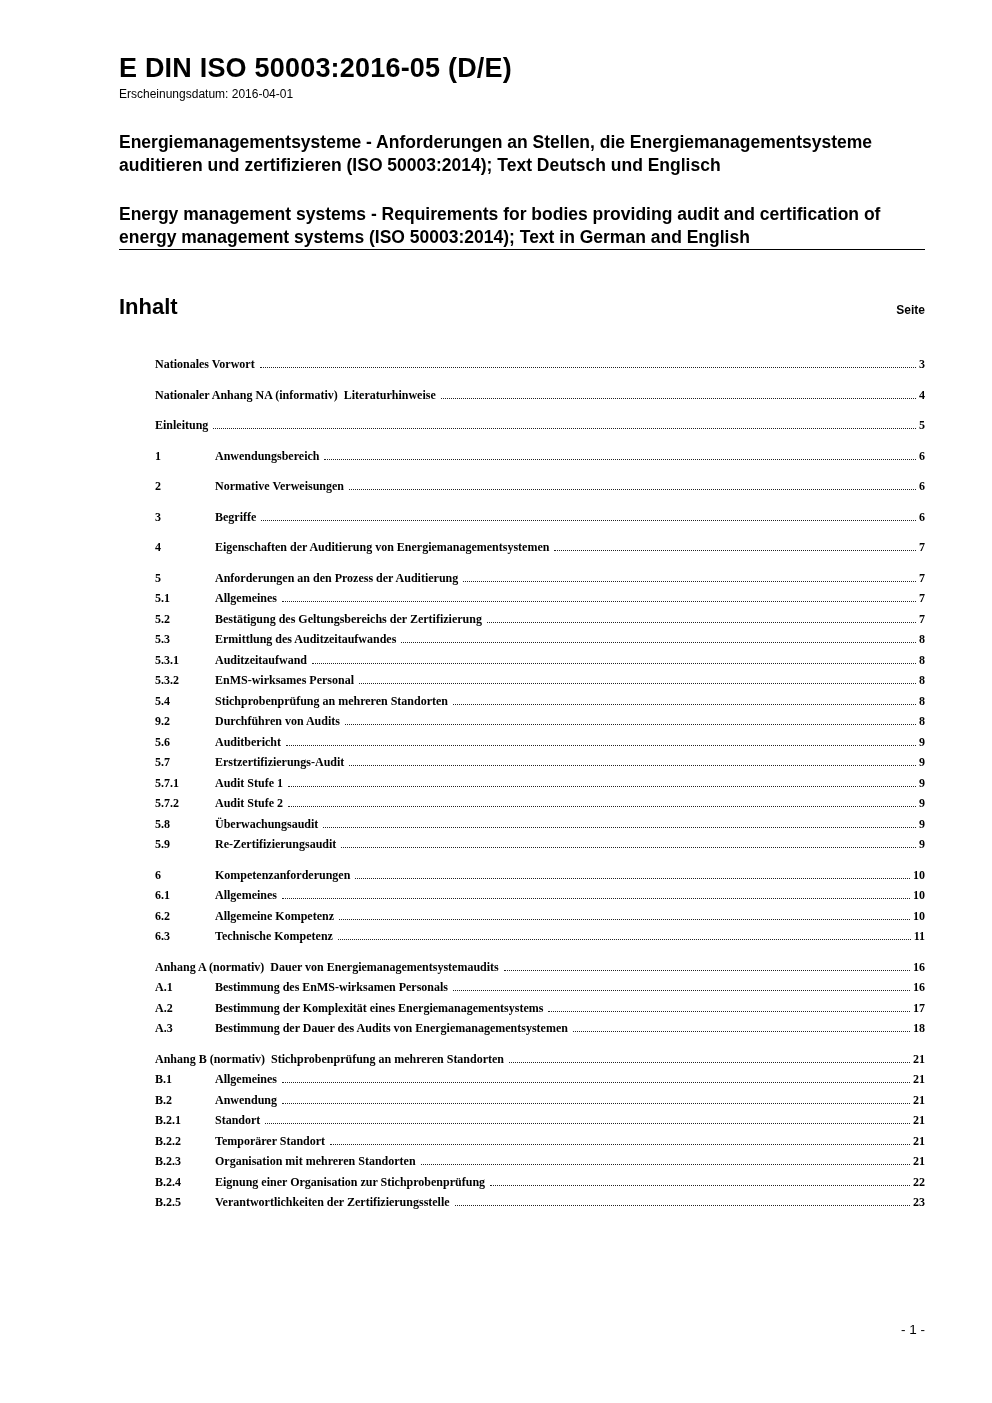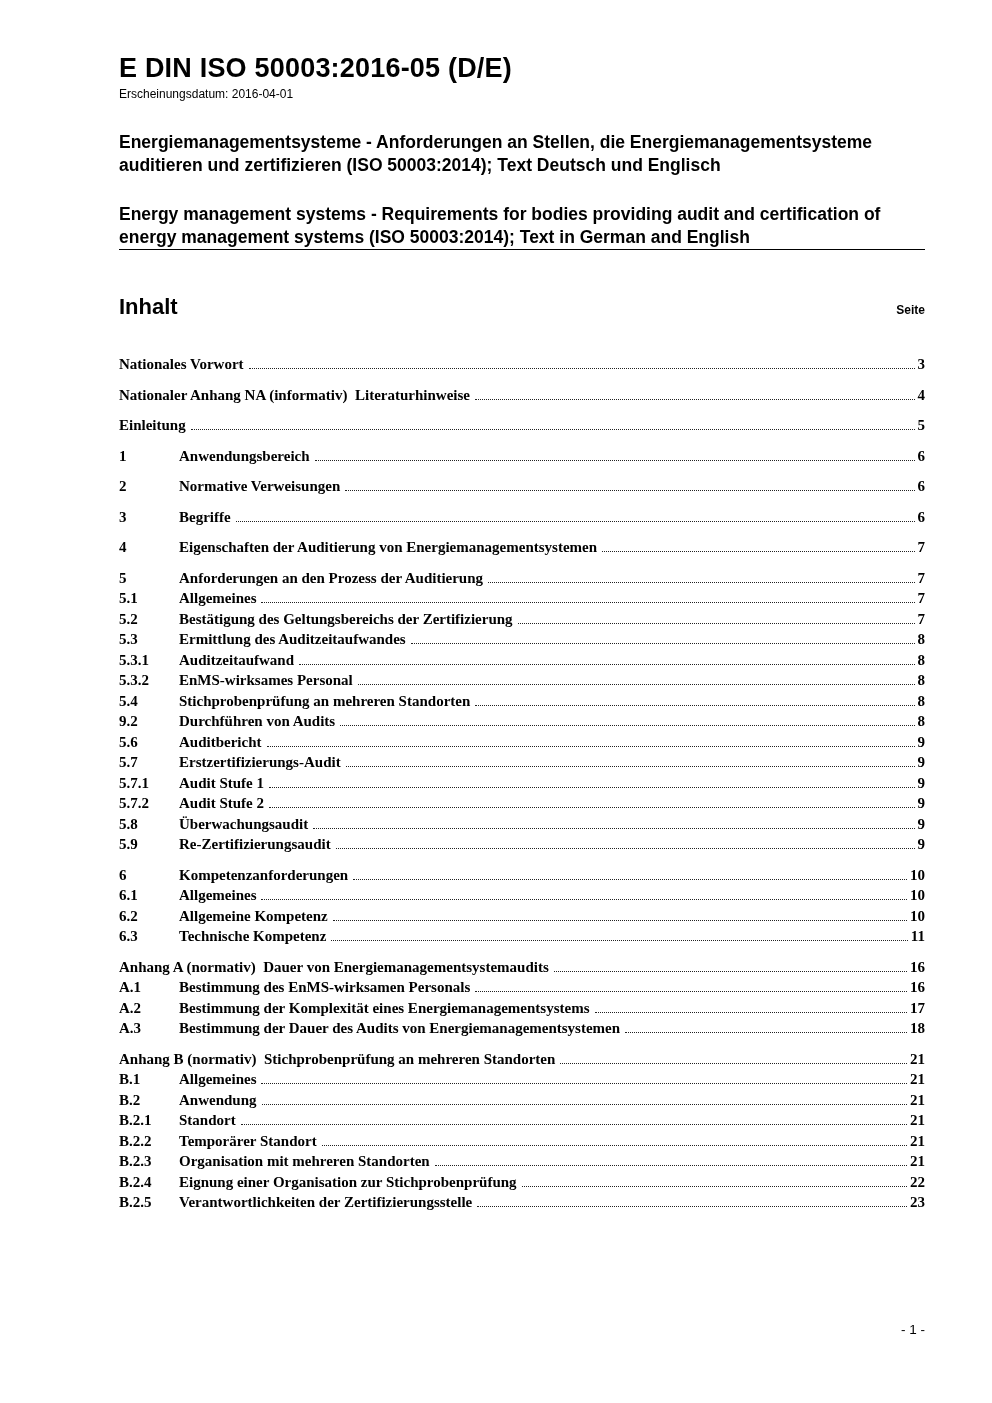--- a/index.html
+++ b/index.html
@@ -47,21 +47,22 @@
     display: flex;
     justify-content: space-between;
     align-items: baseline;
     margin-bottom: 34px;
   }
   .toc-heading { font-size: 22px; font-weight: 700; }
   .toc-page-label { font-size: 12px; font-weight: 700; }
   .toc-list {
     font-family: "Liberation Serif", serif;
     font-weight: 700;
-    font-size: 15px;
+    font-size: 12px;
+    margin-left: 36px;
   }
   .toc-row {
     display: flex;
     align-items: baseline;
     line-height: 20.5px;
     white-space: pre;
   }
   .toc-row.gap { margin-top: 10px; }
   .toc-num {
     width: 60px;

